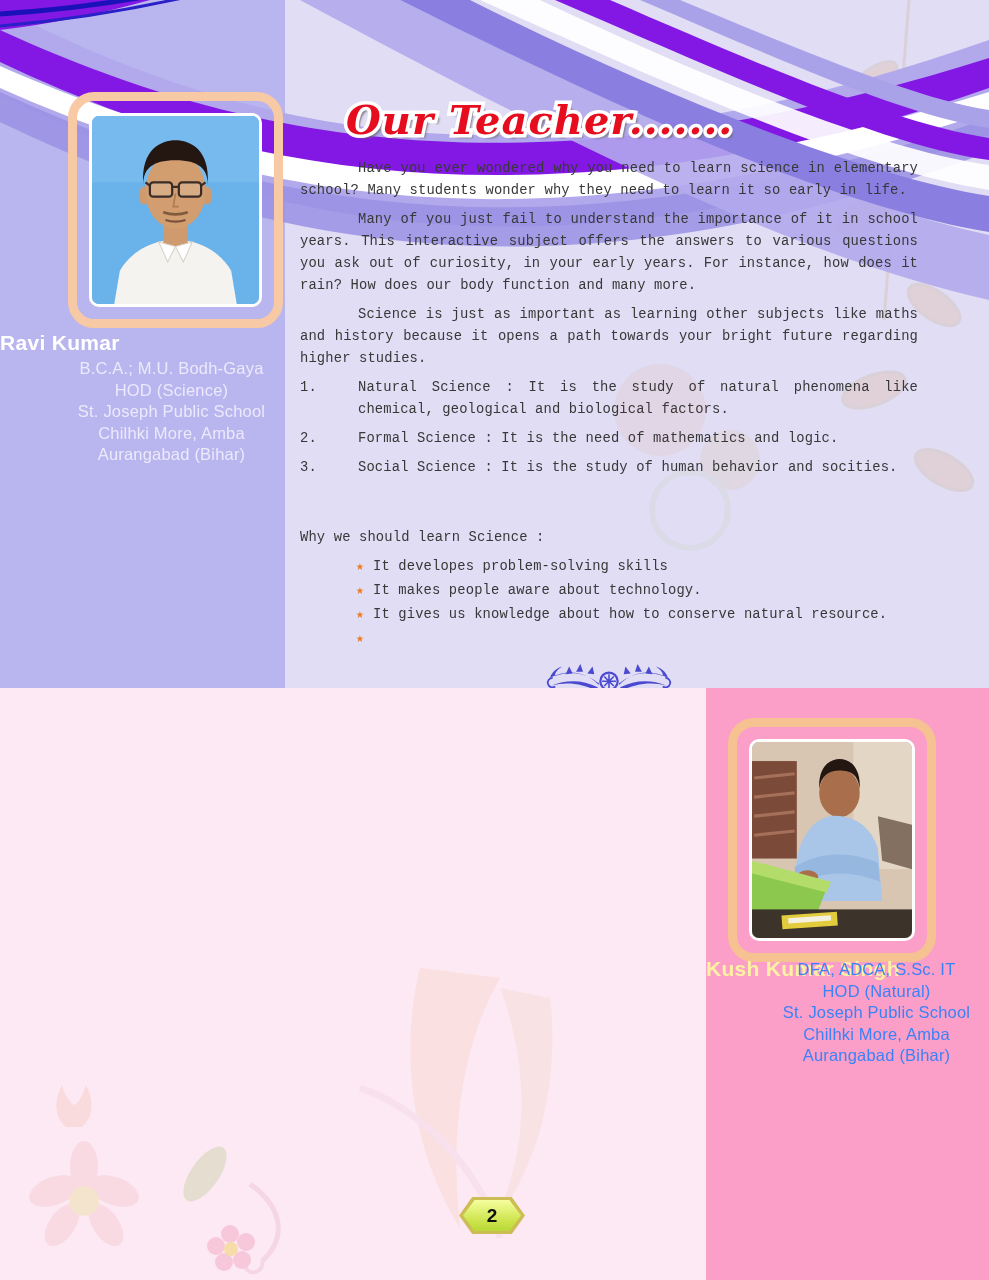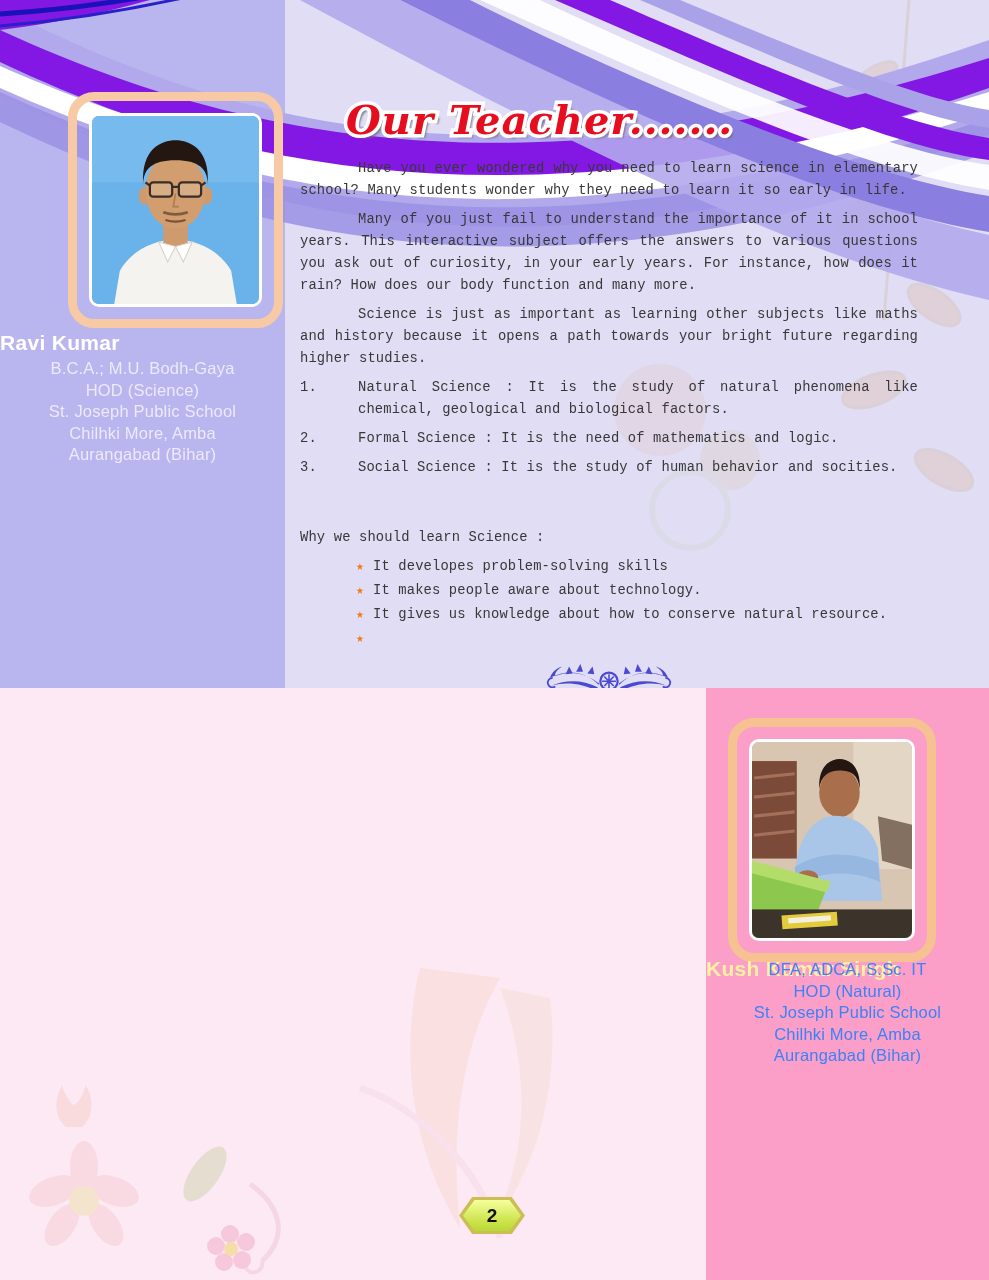--- a/index.html
+++ b/index.html
@@ -25,21 +25,21 @@
   .frame-top{left:68px;top:92px;width:197px;height:218px;border:9px solid #f7c9a5;}
   .frame-bottom{left:728px;top:718px;width:190px;height:226px;border:9px solid #f6c291;}
   .photo{position:absolute;inset:12px;border:3px solid #fff;border-radius:10px;
          overflow:hidden;background:#9ab;}
   .photo svg{display:block;width:100%;height:100%;}
 
   
   .t-name{position:absolute;text-align:left;font-weight:bold;font-size:21px;letter-spacing:.3px;}
   .top-name{left:0;top:331px;width:285px;color:var(--name-top-color,#ffffff);}
   .bottom-name{left:706px;top:957px;width:283px;color:var(--name-bottom-color,#fdf2a2);}
-  .t-info{position:absolute;text-align:center;font-size:16.5px;line-height:21.5px;letter-spacing:.2px;}
+  .t-info{position:absolute;text-align:center;font-size:16.5px;line-height:21.5px;letter-spacing:.2px;margin-left:29px;}
   .top-info{left:0;top:358px;width:285px;color:#ece9fc;}
   .bottom-info{left:706px;top:959px;width:283px;color:#3b82f6;}
 
   
   .script-title{position:absolute;font-family:"DejaVu Serif",serif;
                 font-style:italic;font-weight:bold;white-space:nowrap;letter-spacing:1px;}
   .top-title{left:298px;top:96px;font-size:40px;margin-left:48px;}
   .script-title .stroke{position:absolute;left:0;top:0;color:#ffffff;
         -webkit-text-stroke:7px #ffffff;
         text-shadow:4px 4px 2px rgba(110,110,110,.8);}

